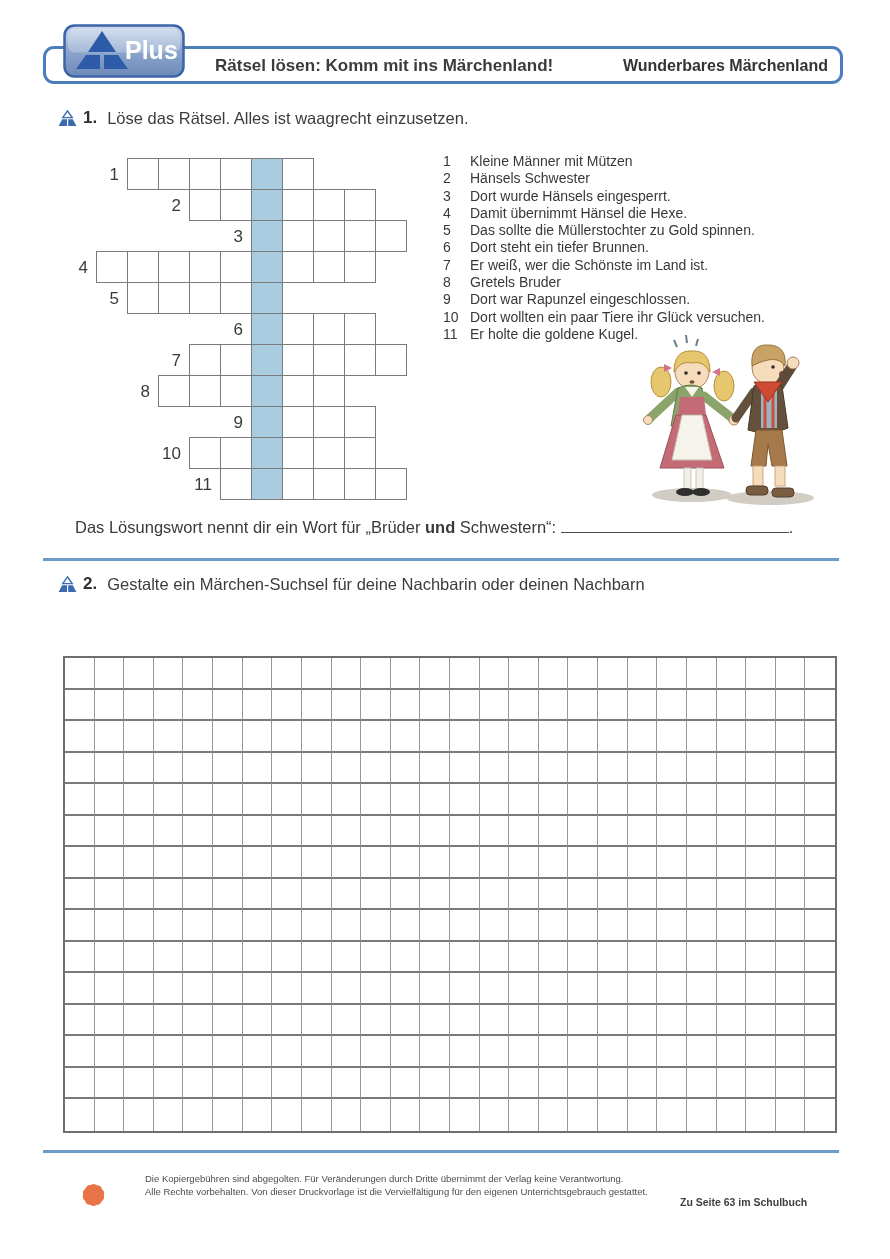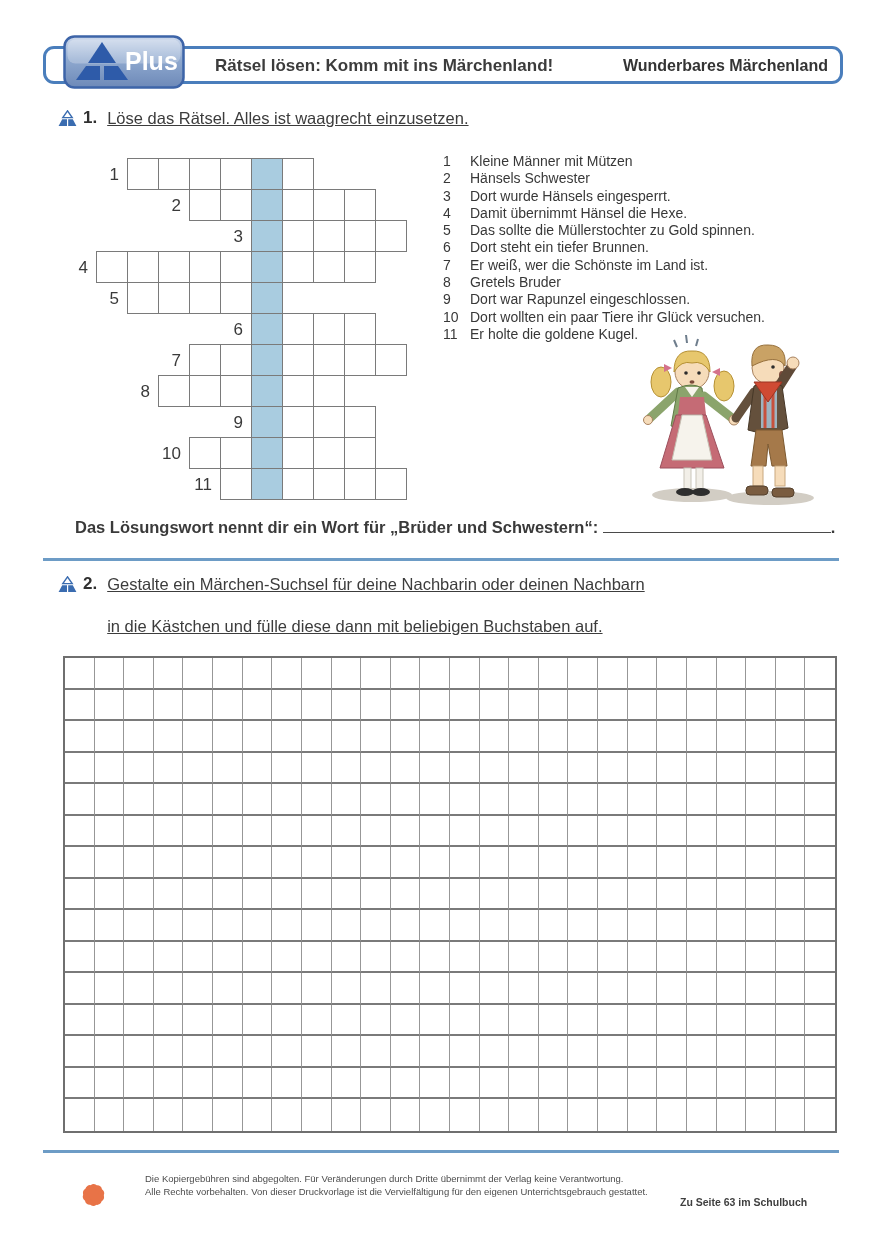--- a/index.html
+++ b/index.html
@@ -2,44 +2,44 @@
 <html lang="de"><head>
 <meta charset="utf-8">
 <style>
   html,body{margin:0;padding:0;background:#ffffff;}
   .page{position:relative;width:890px;height:1259px;background:#fff;overflow:hidden;
         font-family:"Liberation Sans", sans-serif;color:#3a3a3a;}
 
   
   .header-bar{position:absolute;left:43px;top:46px;width:800px;height:38px;
               background:#fff;border:3px solid #4a7ebc;border-radius:11px;box-sizing:border-box;}
-  .logo-box{position:absolute;left:63px;top:35px;width:122px;height:64px;z-index:2;}
+  .logo-box{position:absolute;left:63px;top:24px;width:122px;height:64px;z-index:2;}
   .header-title{position:absolute;left:215px;top:56px;font-size:17px;font-weight:bold;color:#3c3c3c;z-index:3;}
   .header-right{position:absolute;right:62px;top:57px;font-size:16px;font-weight:bold;color:#343434;z-index:3;}
 
   
   .task-row{position:absolute;display:flex;align-items:flex-start;}
   .task-num{font-size:17px;font-weight:bold;color:#303030;margin:0 10px 0 6px;}
-  .task-text{font-size:16.5px;color:#3c3c3c;line-height:21px;text-decoration:underline;}
+  .task-text{font-size:16.5px;color:#3c3c3c;line-height:21px;}
 
   
   .crossword{position:absolute;left:96px;top:158px;width:320px;height:345px;}
   .cw-cell{position:absolute;width:32px;height:32px;box-sizing:border-box;
            border:1px solid #7a7a7a;background:#fff;}
   .cw-cell.blue{background:#a9cce0;}
   .cw-label{position:absolute;width:28px;text-align:right;font-size:17px;color:#3a3a3a;}
 
   
   .clues{position:absolute;left:443px;top:153px;width:400px;}
   .clue{display:flex;font-size:14px;line-height:17.3px;color:#383838;}
   .clue-num{width:27px;flex:0 0 27px;}
   .clue-text{flex:1;}
 
   
-  .solution-line{position:absolute;left:75px;top:516px;font-size:16.5px;color:#3a3a3a;white-space:nowrap;font-weight:bold;}
+  .solution-line{position:absolute;left:75px;top:516px;font-size:16.5px;color:#3a3a3a;white-space:nowrap;}
   .solution-blank{display:inline-block;width:228px;border-bottom:1.5px solid #4a4a4a;height:16px;vertical-align:baseline;}
 
   
   .divider{position:absolute;left:43px;width:796px;height:3px;background:#6d9cc6;}
 
   
   .suchsel{position:absolute;left:63px;top:656px;width:774px;height:477px;
            display:grid;grid-template-columns:repeat(26,1fr);grid-template-rows:repeat(15,1fr);
            border:2px solid #6f6f6f;box-sizing:border-box;background:#fff;}
   .su-cell{border-right:1px solid #979797;border-bottom:2px solid #7a7a7a;box-sizing:border-box;}
@@ -276,21 +276,20 @@
   <div class="task-row" style="left:58px;top:574px;">
     <svg width="19" height="17" viewBox="0 0 19 17" style="margin-top:2px;">
       <polygon points="9.5,0.8 4.8,7.6 14.2,7.6" fill="#ffffff" stroke="#3a6cb0" stroke-width="1.4"></polygon>
       <polygon points="4.2,9.3 9,9.3 9,16 0.6,16" fill="#3a6cb0"></polygon>
       <polygon points="10.2,9.3 14.8,9.3 18.4,16 10.2,16" fill="#3a6cb0"></polygon>
     </svg>
     <span class="task-num">2.</span>
     <span class="task-text">
       <span>Gestalte ein Märchen-Suchsel für deine Nachbarin oder deinen Nachbarn</span><br>
       <br>
-      <span>in die Kästchen und fülle diese dann mit beliebigen Buchstaben auf.</span>
     </span>
   </div>
 
   <div class="suchsel">
       <div class="su-cell"></div>
       <div class="su-cell"></div>
       <div class="su-cell"></div>
       <div class="su-cell"></div>
       <div class="su-cell"></div>
       <div class="su-cell"></div>

